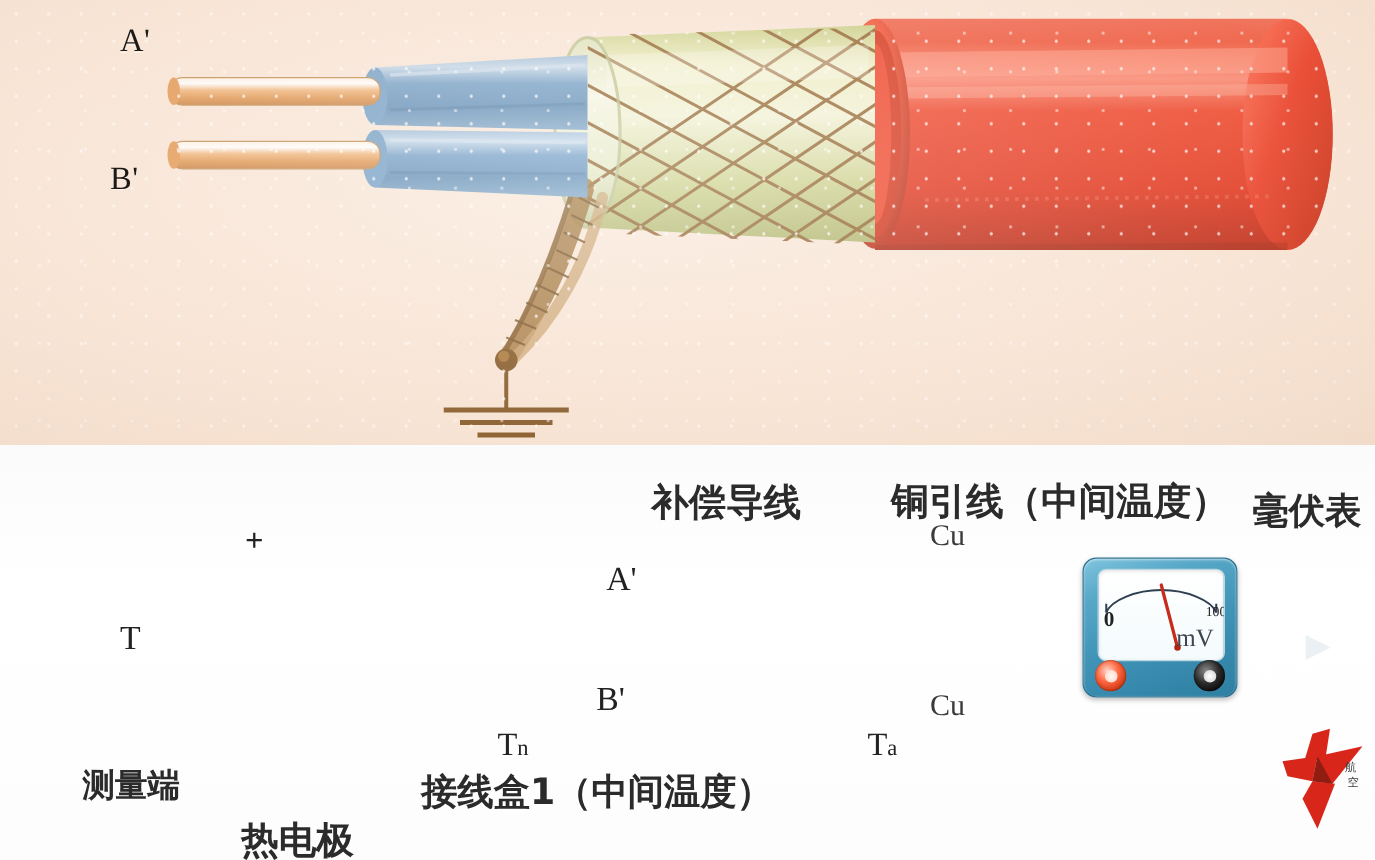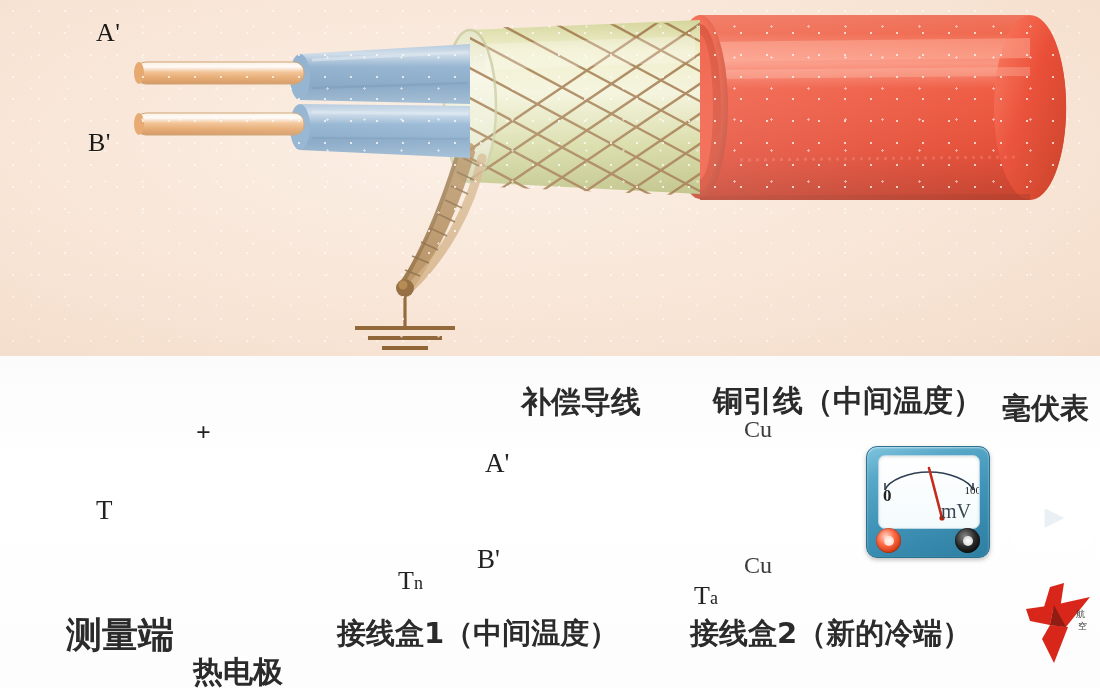--- a/index.html
+++ b/index.html
@@ -325,37 +325,36 @@
       <div class="term red"></div>
       <div class="term black"></div>
     </div>
 
     <span class="di-label cn nosel" style="left:521px;top:26px;font-size:30px;">补偿导线</span>
 
     <span class="di-label cn nosel" style="left:713px;top:25px;font-size:30px;">铜引线（中间温度）</span>
 
     <span class="di-label cn nosel" style="left:1002px;top:33px;font-size:29px;">毫伏表</span>
 
-    <span class="di-label cn nosel" style="left:66px;top:255px;font-size:36px;">测量端</span>
+    <span class="di-label cn nosel" style="left:66px;top:255px;font-size:26px;">测量端</span>
 
     <span class="di-label cn nosel" style="left:193px;top:255px;font-size:30px;margin-top:41px;">热电极</span>
 
     <span class="di-label cn nosel" style="left:337px;top:258px;font-size:29px;">接线盒1（中间温度）</span>
 
-    <span class="di-label cn nosel" style="left:690px;top:258px;font-size:29px;">接线盒2（新的冷端）</span>
 
     <span class="di-label serif nosel" style="left:96px;top:139px;font-size:27px;">T</span>
 
     <span class="di-label serif nosel" style="left:196px;top:62px;font-size:26px;font-weight:700;">+</span>
 
     <span class="di-label serif nosel" style="left:485px;top:92px;font-size:27px;">A'</span>
 
     <span class="di-label serif nosel" style="left:477px;top:188px;font-size:27px;">B'</span>
 
-    <span class="di-label serif nosel" style="left:398px;top:210px;font-size:26px;">
+    <span class="di-label serif nosel" style="left:398px;top:225px;font-size:26px;">
       <span>T</span><span style="font-size:18px;">n</span>
     </span>
 
     <span class="di-label serif nosel" style="left:694px;top:225px;font-size:26px;text-align:center;">
       <span>T</span><span style="font-size:18px;">a</span>
     </span>
 
     <span class="di-label serif nosel" style="left:744px;top:60px;font-size:24px;color:#3b3b3b;">Cu</span>
 
     <span class="di-label serif nosel" style="left:744px;top:196px;font-size:24px;color:#3b3b3b;">Cu</span>

